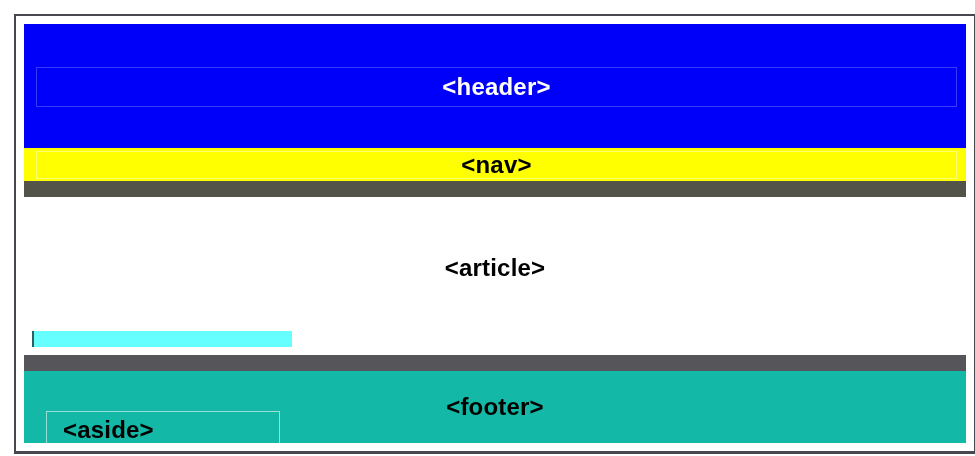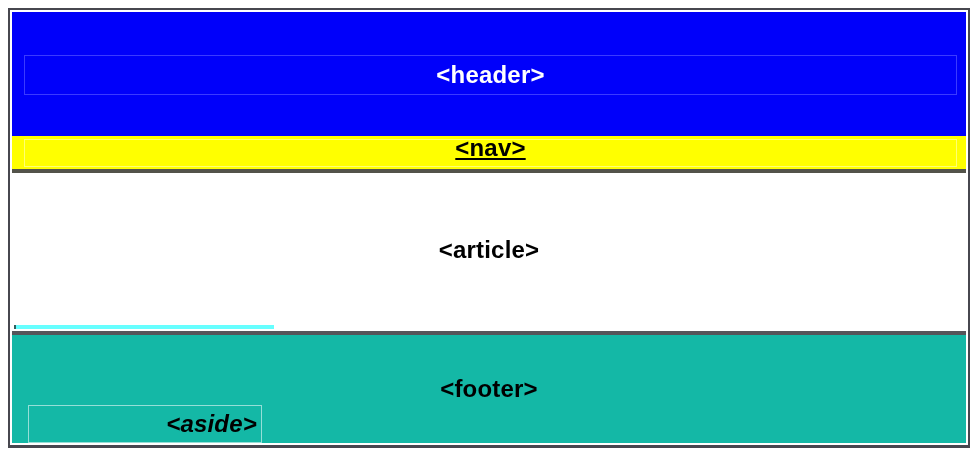--- a/index.html
+++ b/index.html
@@ -1,15 +1,15 @@
 <!DOCTYPE html>
 <html><head>
 <meta charset="utf-8">
 <style>
-  * { margin: 0; padding: 2px; box-sizing: border-box; }
+  * { margin: 0; padding: 8px; box-sizing: border-box; }
   html, body { background: #ffffff; }
   body {
     width: 975px;
     height: 456px;
     position: relative;
     overflow: hidden;
     font-family: "Liberation Sans", sans-serif;
   }
   .diagram {
     position: absolute;
@@ -57,23 +57,22 @@
     flex: none;
   }
   .nav-inner {
     position: absolute;
     left: 12px;
     right: 9px;
     top: 3px;
     bottom: 2px;
     border: 1px solid rgba(255, 255, 255, 0.45);
     display: flex;
-    align-items: flex-end;
+    align-items: center;
     justify-content: center;
-    text-decoration: underline;
   }
   
   .sep {
     height: 3px;
     background: #53534a;
     flex: none;
   }
   .sep2 { background: #55555a; }
   
   .content {
@@ -98,22 +97,21 @@
   }
   .aside-inner {
     position: absolute;
     left: 12px;
     right: 12px;
     top: 80px;
     height: 38px;
     border: 1px solid rgba(255, 255, 255, 0.55);
     display: flex;
     align-items: center;
-    justify-content: flex-end;
-    font-style: italic;
+    justify-content: flex-start;
   }
   
   .ftr {
     flex: 1;
     background: #14b8a6;
     display: flex;
     align-items: center;
     justify-content: center;
   }
 </style>

